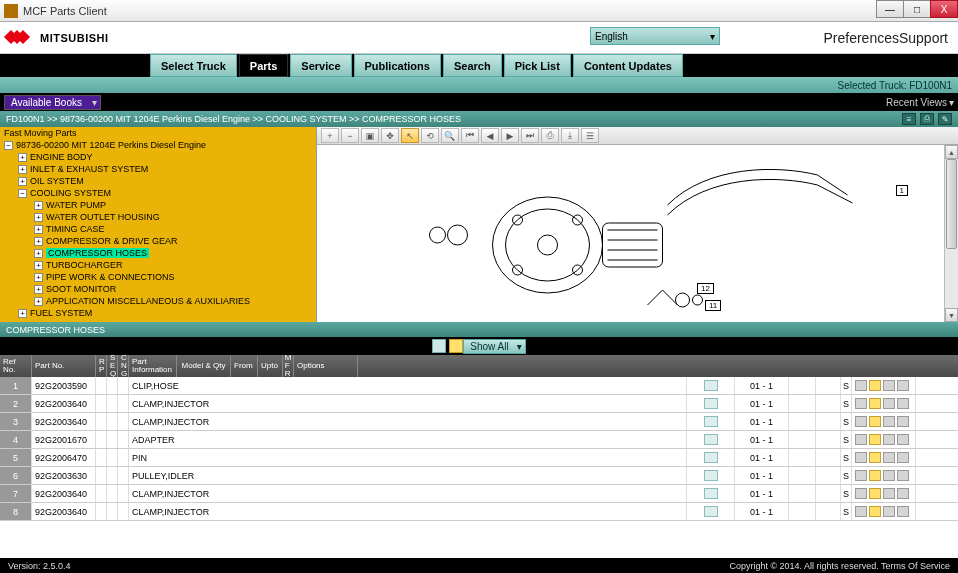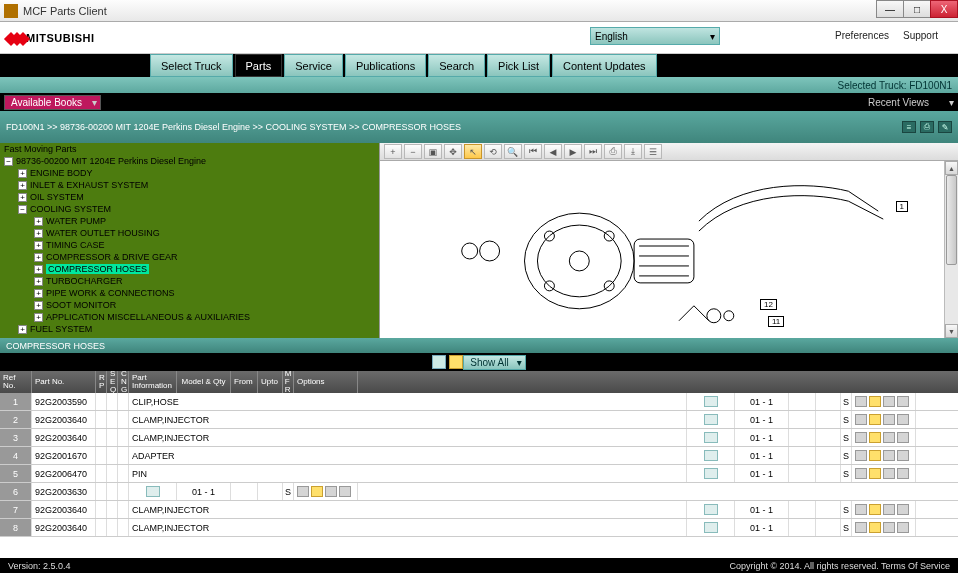--- a/index.html
+++ b/index.html
@@ -4,40 +4,40 @@
 <style>
 *{box-sizing:border-box;margin:0;padding:0}
 html,body{width:958px;height:573px;font-family:Arial,sans-serif;font-size:10px;background:#fff;overflow:hidden}
 .titlebar{height:22px;background:linear-gradient(#fdfdfd,#e8e8e8);border-bottom:1px solid #aaa;display:flex;align-items:center;padding:0 4px;position:relative}
 .titlebar-icon{width:14px;height:14px;background:#b07000;margin-right:5px}
 .titlebar-title{font-size:11px;color:#333}
 .win-controls{position:absolute;right:0;top:0;display:flex}
 .win-btn{width:28px;height:18px;display:flex;align-items:center;justify-content:center;font-size:10px;border:1px solid #888;background:linear-gradient(#f8f8f8,#ddd);margin-left:-1px;cursor:pointer}
 .win-btn.close{background:linear-gradient(#e67,#c23);color:#fff;border-color:#a12}
 .header-white{height:32px;background:#fff;display:flex;align-items:center;padding:0 8px;position:relative;border-bottom:1px solid #ccc}
-.logo{display:flex;align-items:flex-end;gap:0}
+.logo{display:flex;align-items:flex-start;gap:14px}
 .logo-diamond{display:flex}
 .diamond{width:10px;height:10px;background:#e60012;transform:rotate(45deg);margin:0 -2px}
 .logo-text{font-size:11px;font-weight:bold;color:#000;letter-spacing:0.5px}
 .lang-select{position:absolute;left:590px;top:5px;width:130px;height:18px;background:linear-gradient(#bfe4e0,#8bc5bd);border:1px solid #5aa;font-size:10px;padding:0 4px;display:flex;align-items:center;justify-content:space-between;cursor:pointer}
-.header-links{position:absolute;right:20px;top:8px;display:flex;gap:14px;font-size:10px;color:#222}
+.header-links{position:absolute;right:10px;top:8px;display:flex;gap:0;font-size:14px;color:#222}
 .header-links span{cursor:pointer}
 .navbar{height:23px;background:#000;display:flex;padding-left:150px}
-.nav-tab{padding:4px 10px;font-size:11px;font-weight:normal;color:#000;background:linear-gradient(#c5e8e3,#8ac5bd);border:1px solid #5aa;margin-right:2px;cursor:pointer;display:flex;align-items:center}
+.nav-tab{padding:4px 10px;font-size:11px;font-weight:bold;color:#000;background:linear-gradient(#c5e8e3,#8ac5bd);border:1px solid #5aa;margin-right:2px;cursor:pointer;display:flex;align-items:center}
 .nav-tab.active{background:#000;color:#fff;border-color:#333}
 .subheader{height:16px;background:linear-gradient(#7ec5bc,#5da89f);display:flex;align-items:center;justify-content:flex-end;padding:0 6px;font-size:10px;color:#033}
 .toolbar1{height:18px;background:#000;display:flex;align-items:center;justify-content:space-between;padding:0 4px}
-.avail-books{font-size:10px;color:#fff;background:#be185d;border:1px solid #555;padding:1px 18px 1px 6px;cursor:pointer;position:relative}
+.avail-books{font-size:10px;color:#fff;background:#4c1d95;border:1px solid #555;padding:1px 18px 1px 6px;cursor:pointer;position:relative}
 .avail-books::after{content:"▾";position:absolute;right:3px;color:#ccc}
-.recent-views{font-size:10px;color:#ccc;display:flex;align-items:center;gap:20px}
-.breadcrumb-bar{height:32px;background:linear-gradient(#5aa89f,#3f857c);display:flex;align-items:center;justify-content:space-between;padding:0 6px;font-size:9px;color:#fff}
+.recent-views{font-size:10px;color:#ccc;display:flex;align-items:center;gap:2px}
+.breadcrumb-bar{height:16px;background:linear-gradient(#5aa89f,#3f857c);display:flex;align-items:center;justify-content:space-between;padding:0 6px;font-size:9px;color:#fff}
 .bc-icons{display:flex;gap:4px}
 .bc-icon{width:14px;height:12px;background:#2a6b62;border:1px solid #1a4540;cursor:pointer;display:flex;align-items:center;justify-content:center;font-size:8px;color:#cfe}
 .main-split{height:195px;display:flex}
-.tree-panel{width:380px;background:#4d7c0f;overflow:hidden;border-right:1px solid #999;position:relative;font-size:9px;color:#000}
+.tree-panel{width:317px;background:#eab308;overflow:hidden;border-right:1px solid #999;position:relative;font-size:9px;color:#000}
 .tree-panel .ln{padding:1px 0 1px 4px;white-space:nowrap}
 .tree-panel .l1{padding-left:18px}
 .tree-panel .l2{padding-left:34px}
 .tsel{background:#00e89f;color:#000;display:inline-block;padding:0 2px}
 .exp{display:inline-block;width:9px;height:9px;border:1px solid #888;text-align:center;line-height:7px;font-size:8px;margin-right:3px;background:#fff;cursor:pointer}
 .image-panel{flex:1;background:#e8e8e8;position:relative;overflow:hidden}
 .img-toolbar{height:18px;background:linear-gradient(#f4f4f4,#dcdcdc);border-bottom:1px solid #aaa;display:flex;align-items:center;padding:0 4px;gap:2px}
 .ibtn{width:18px;height:15px;border:1px solid #b8b8b8;background:linear-gradient(#fdfdfd,#e2e2e2);cursor:pointer;display:flex;align-items:center;justify-content:center;font-size:9px;color:#555}
 .ibtn.hl{background:linear-gradient(#ffe9a8,#ffc94a);border-color:#c9952a}
 .diagram{position:absolute;top:18px;left:0;right:0;bottom:0;background:#fff}
@@ -354,20 +354,21 @@
             <div class="oi g"></div>
           </div>
         </div>
       </div>
       <div class="grow">
         <div class="c-ref">6</div>
         <div class="c-part">92G2003630</div>
         <div class="c-n"></div>
         <div class="c-n"></div>
         <div class="c-n"></div>
+        <div class="c-desc">PULLEY,IDLER</div>
         <div class="c-pi">
           <div class="pi-icon"></div>
         </div>
         <div class="c-mq">01 - 1</div>
         <div class="c-fr"></div>
         <div class="c-up"></div>
         <div class="c-mr">S</div>
         <div class="c-opt">
           <div class="opt-icons">
             <div class="oi g"></div>

